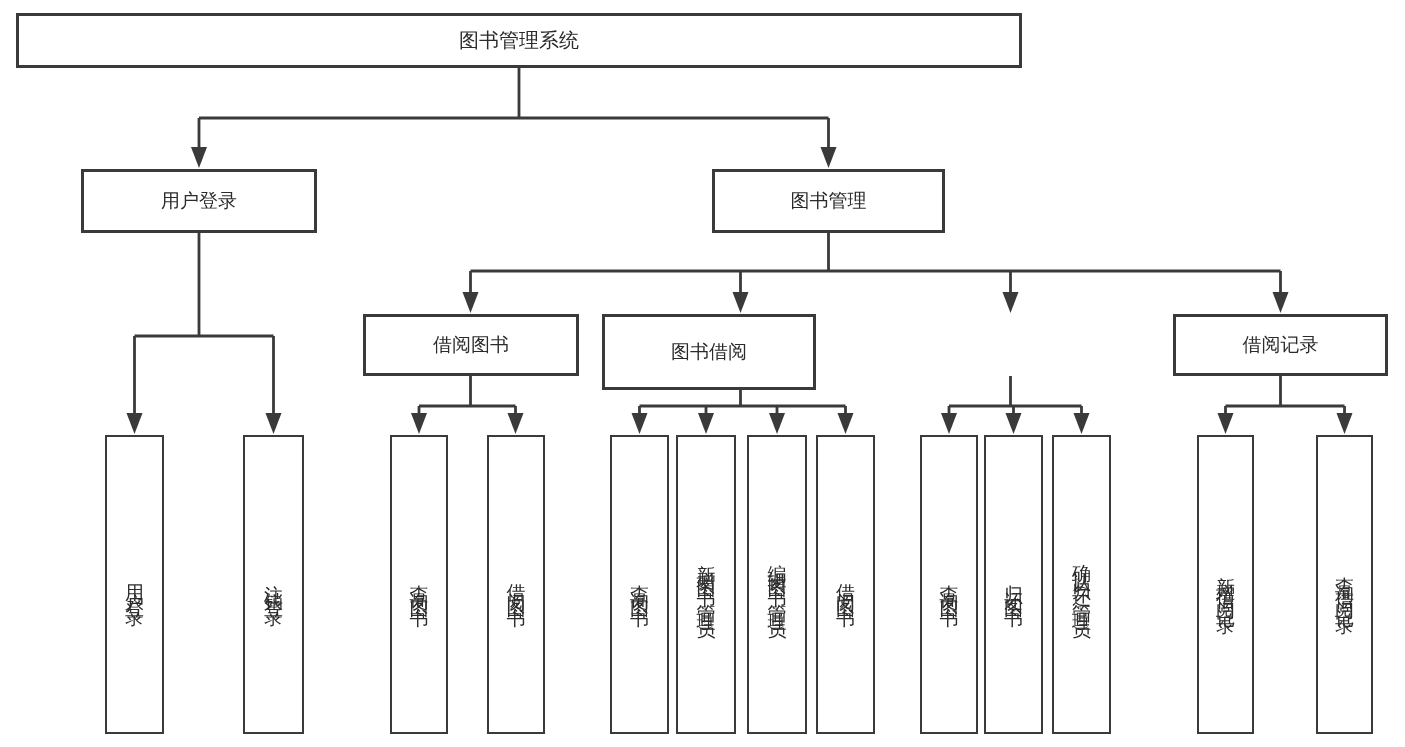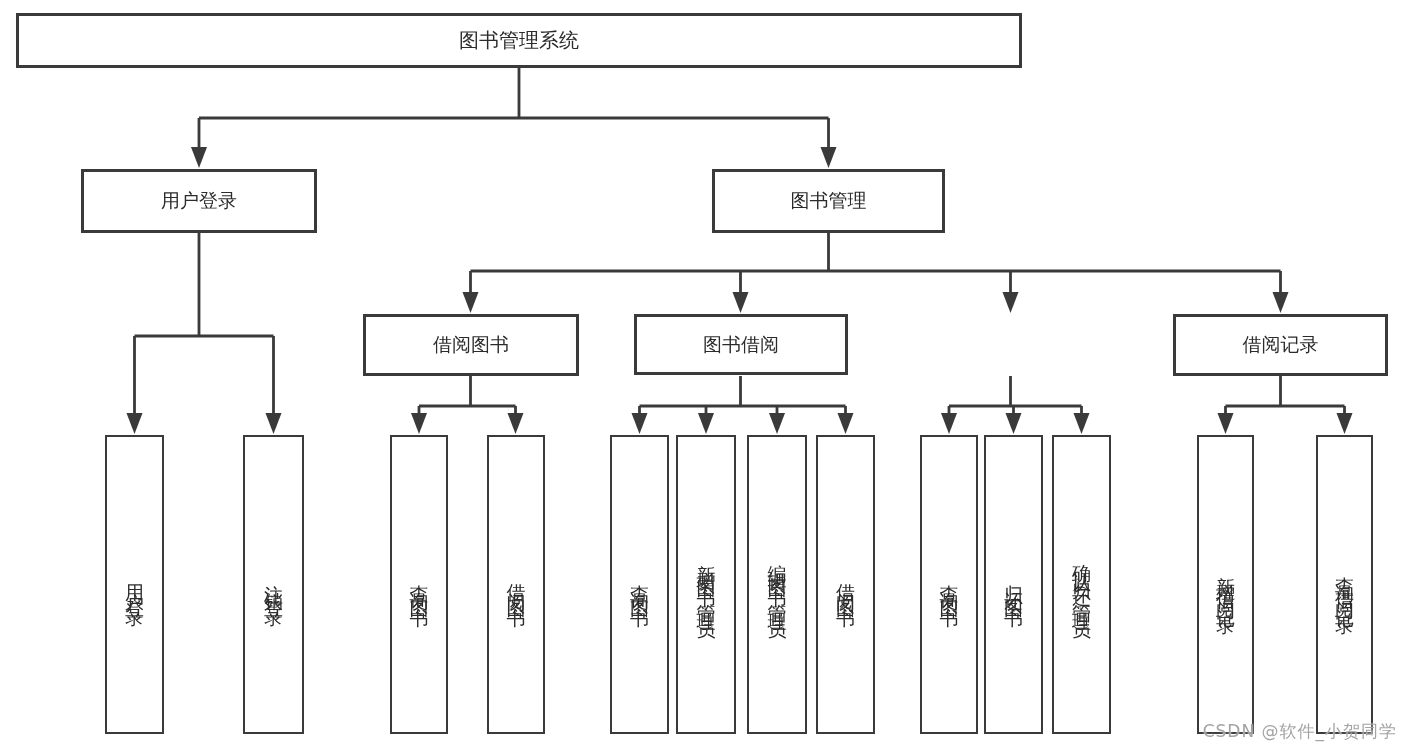--- a/index.html
+++ b/index.html
@@ -93,21 +93,21 @@
   <div class="node mid" style="left:81px;top:169px;width:236px;height:64px">
     <span class="lbl">用户登录</span>
   </div>
   <div class="node mid" style="left:712px;top:169px;width:233px;height:64px">
     <span class="lbl">图书管理</span>
   </div>
 
   <div class="node mid" style="left:363px;top:314px;width:216px;height:62px">
     <span class="lbl">借阅图书</span>
   </div>
-  <div class="node mid" style="left:634px;top:314px;width:214px;height:61px">
+  <div class="node mid" style="left:602px;top:314px;width:214px;height:76px">
     <span class="lbl">图书借阅</span>
   </div>
   <div class="node mid" style="left:1173px;top:314px;width:215px;height:62px">
     <span class="lbl">借阅记录</span>
   </div>
 
   <div class="node leaf" style="left:105px;top:435px;width:59px;height:299px">
     <span class="lbl">用户登录</span>
   </div>
   <div class="node leaf" style="left:243px;top:435px;width:61px;height:299px">
@@ -144,15 +144,14 @@
     <span class="lbl">确认归还（管理员）</span>
   </div>
 
   <div class="node leaf" style="left:1197px;top:435px;width:57px;height:299px">
     <span class="lbl">新增借阅记录</span>
   </div>
   <div class="node leaf" style="left:1316px;top:435px;width:57px;height:299px">
     <span class="lbl">查询借阅记录</span>
   </div>
 
-  <div class="watermark">CSDN @软件_小贺同学</div>
 
 </div>
 
 </body></html>

